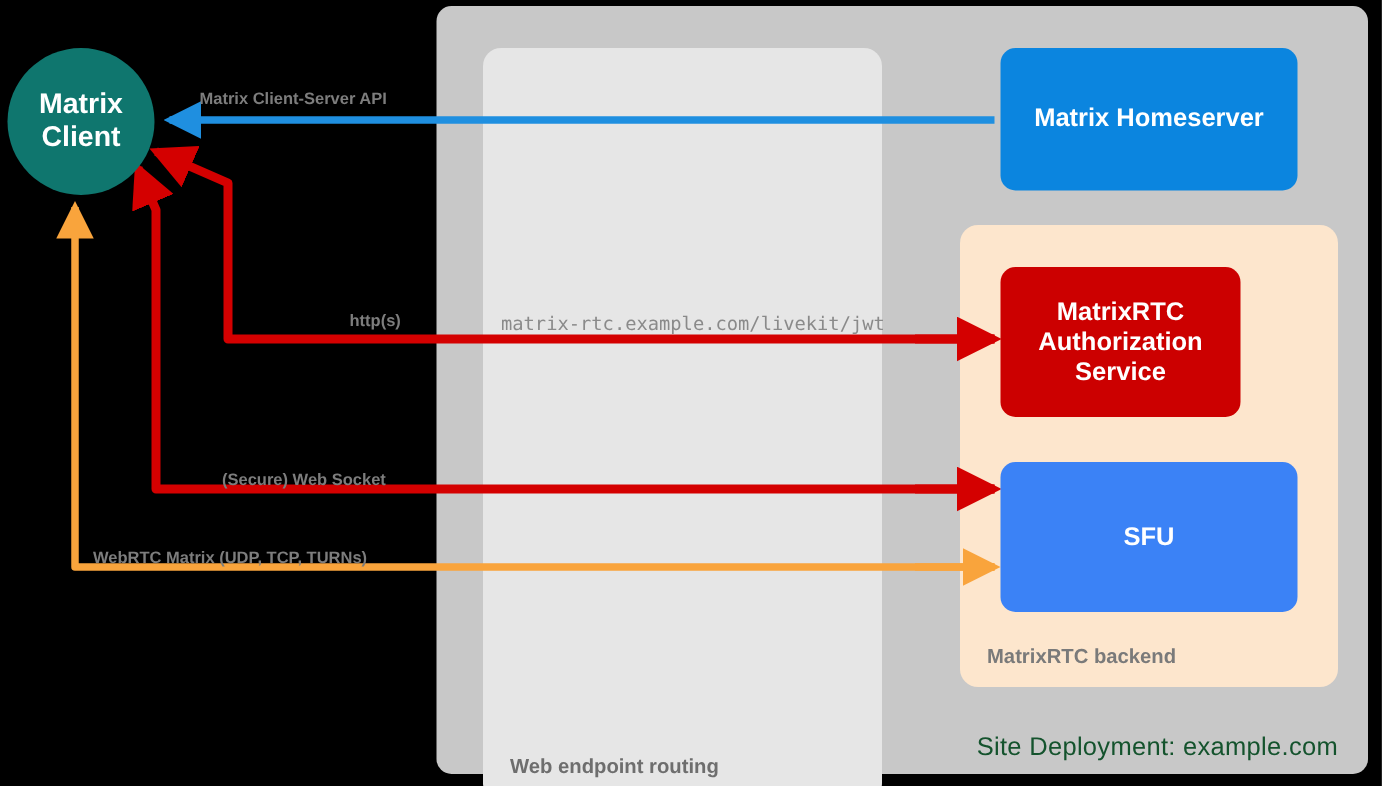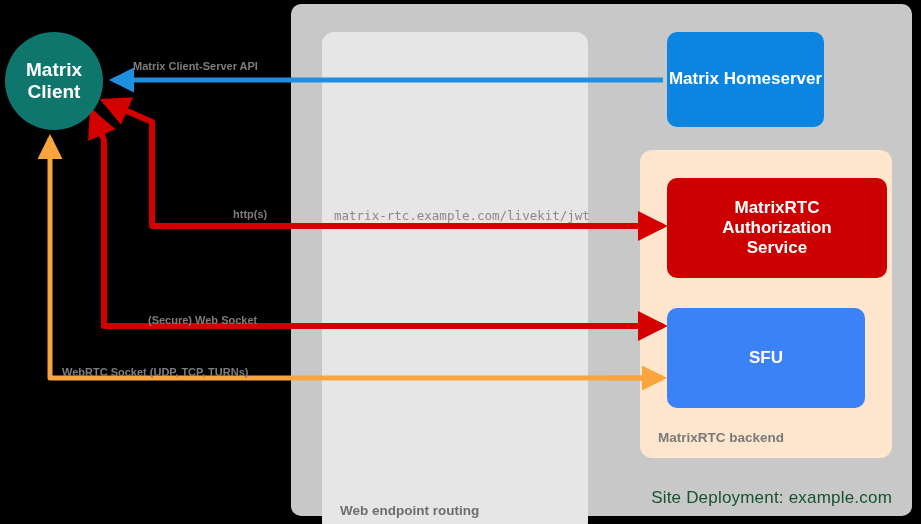--- a/index.html
+++ b/index.html
@@ -21,23 +21,23 @@
   .backend-box{position:absolute;left:640px;top:150px;width:252px;height:308px;
                background:#fde6cd;border-radius:12px;}
   .backend-label{position:absolute;left:18px;bottom:13px;color:#7a7a7a;
                  font-size:13.5px;font-weight:bold;}
 
   
   .node{position:absolute;display:flex;align-items:center;justify-content:center;
         text-align:center;color:#fff;font-weight:bold;line-height:1.18;}
   .client-node{left:5px;top:32px;width:98px;height:98px;border-radius:50%;
                background:#0f766e;font-size:19px;}
-  .homeserver-node{left:667px;top:32px;width:157px;height:95px;border-radius:10px;
+  .homeserver-node{left:667px;top:32px;width:198px;height:95px;border-radius:10px;
                    background:#0b85df;font-size:17px;}
-  .auth-node{left:667px;top:178px;width:220px;height:100px;border-radius:10px;
+  .auth-node{left:667px;top:178px;width:160px;height:100px;border-radius:10px;
              background:#cc0000;font-size:17px;}
   .sfu-node{left:667px;top:308px;width:198px;height:100px;border-radius:10px;
             background:#3b82f6;font-size:17px;}
 
   
   .elabel{position:absolute;color:#7d7d7d;font-size:11px;font-weight:bold;
           white-space:nowrap;}
   .urllabel{position:absolute;color:#8a8a8a;font-size:12.5px;white-space:nowrap;
             font-family:"DejaVu Sans Mono","Liberation Mono",monospace;}
 
@@ -96,21 +96,21 @@
       <path d="M 610,378 L 663,378" fill="none" stroke="#f9a43c" stroke-width="5" marker-end="url(#ah-orange)"></path>
     </g>
   </svg>
 
   <div class="elabel" style="left:133px;top:60px;">Matrix Client-Server API</div>
 
   <div class="elabel" style="left:233px;top:208px;">http(s)</div>
 
   <div class="elabel" style="left:148px;top:314px;">(Secure) Web Socket</div>
 
-  <div class="elabel" style="left:62px;top:366px;">WebRTC Socket (UDP, TCP, TURNs)</div>
+  <div class="elabel" style="left:62px;top:366px;">WebRTC Matrix (UDP, TCP, TURNs)</div>
 
 
   <div class="urllabel" style="left:334px;top:208px;">matrix-rtc.example.com/livekit/jwt</div>
 
 
   <div class="node client-node">
     <div>
       <div>Matrix</div>
       <div>Client</div>
     </div>

